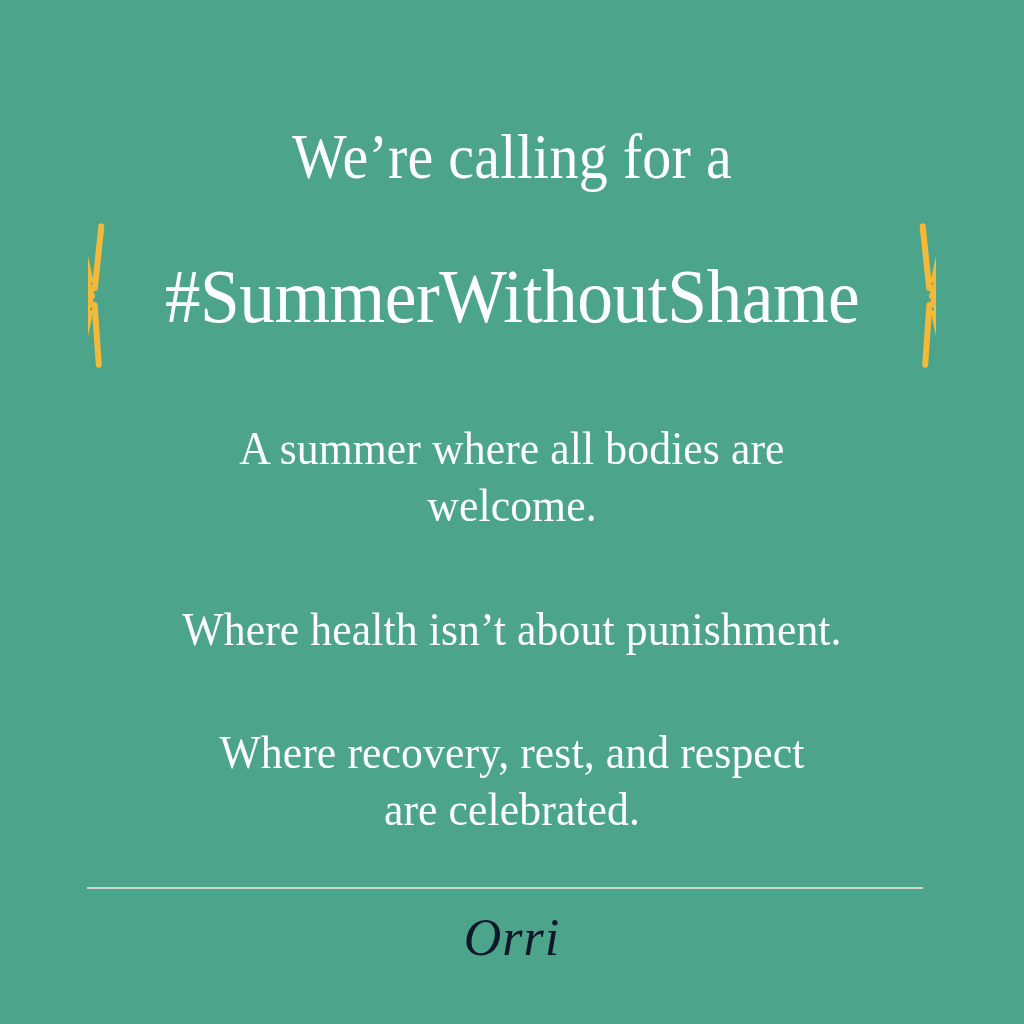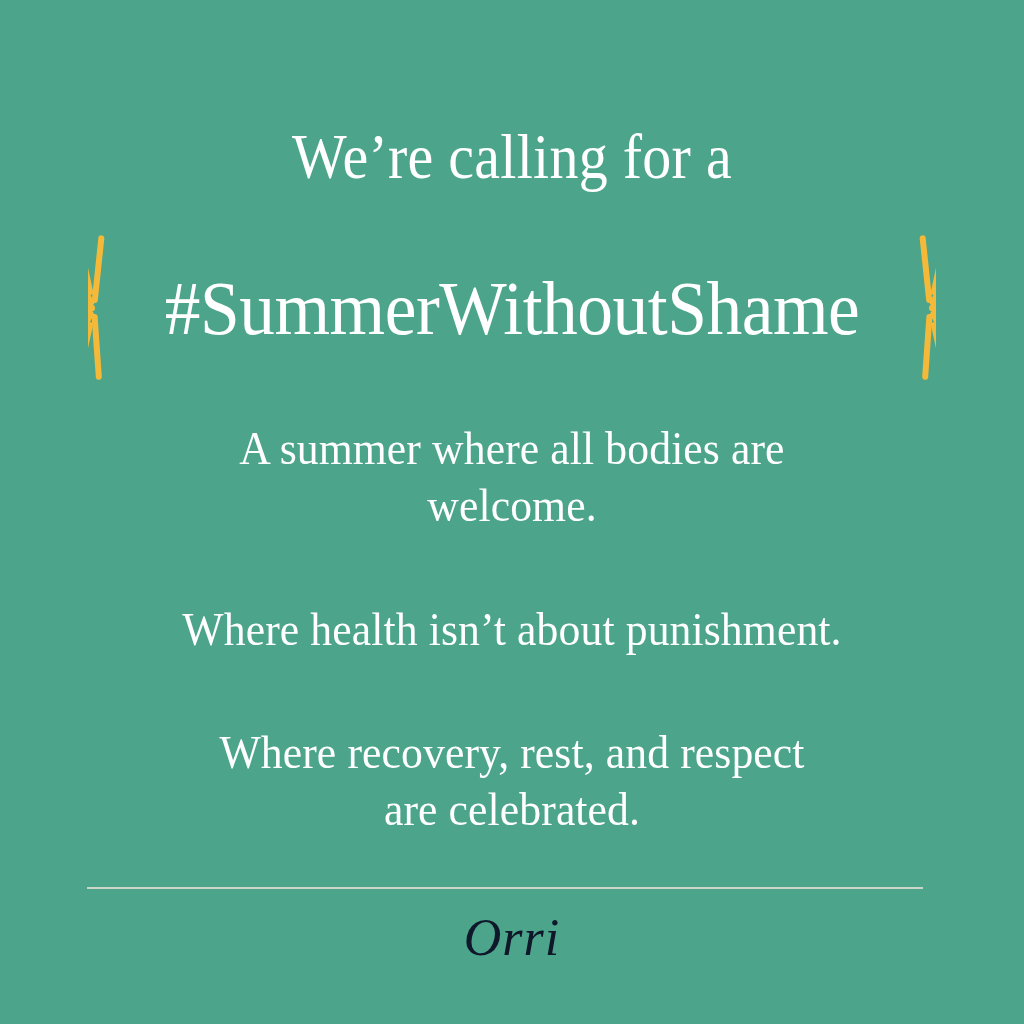--- a/index.html
+++ b/index.html
@@ -31,21 +31,21 @@
     font-weight: 400;
     letter-spacing: 0.3px;
     line-height: 1.05;
     transform: scaleX(0.92);
     transform-origin: 50% 50%;
   }
 
   
   #hashtag-row {
     position: absolute;
-    top: 200px;
+    top: 188px;
     left: 0;
     width: 980px;
     height: 216px;
   }
   #hashtag {
     position: absolute;
     top: 0;
     left: 0;
     width: 1024px;
     height: 216px;

